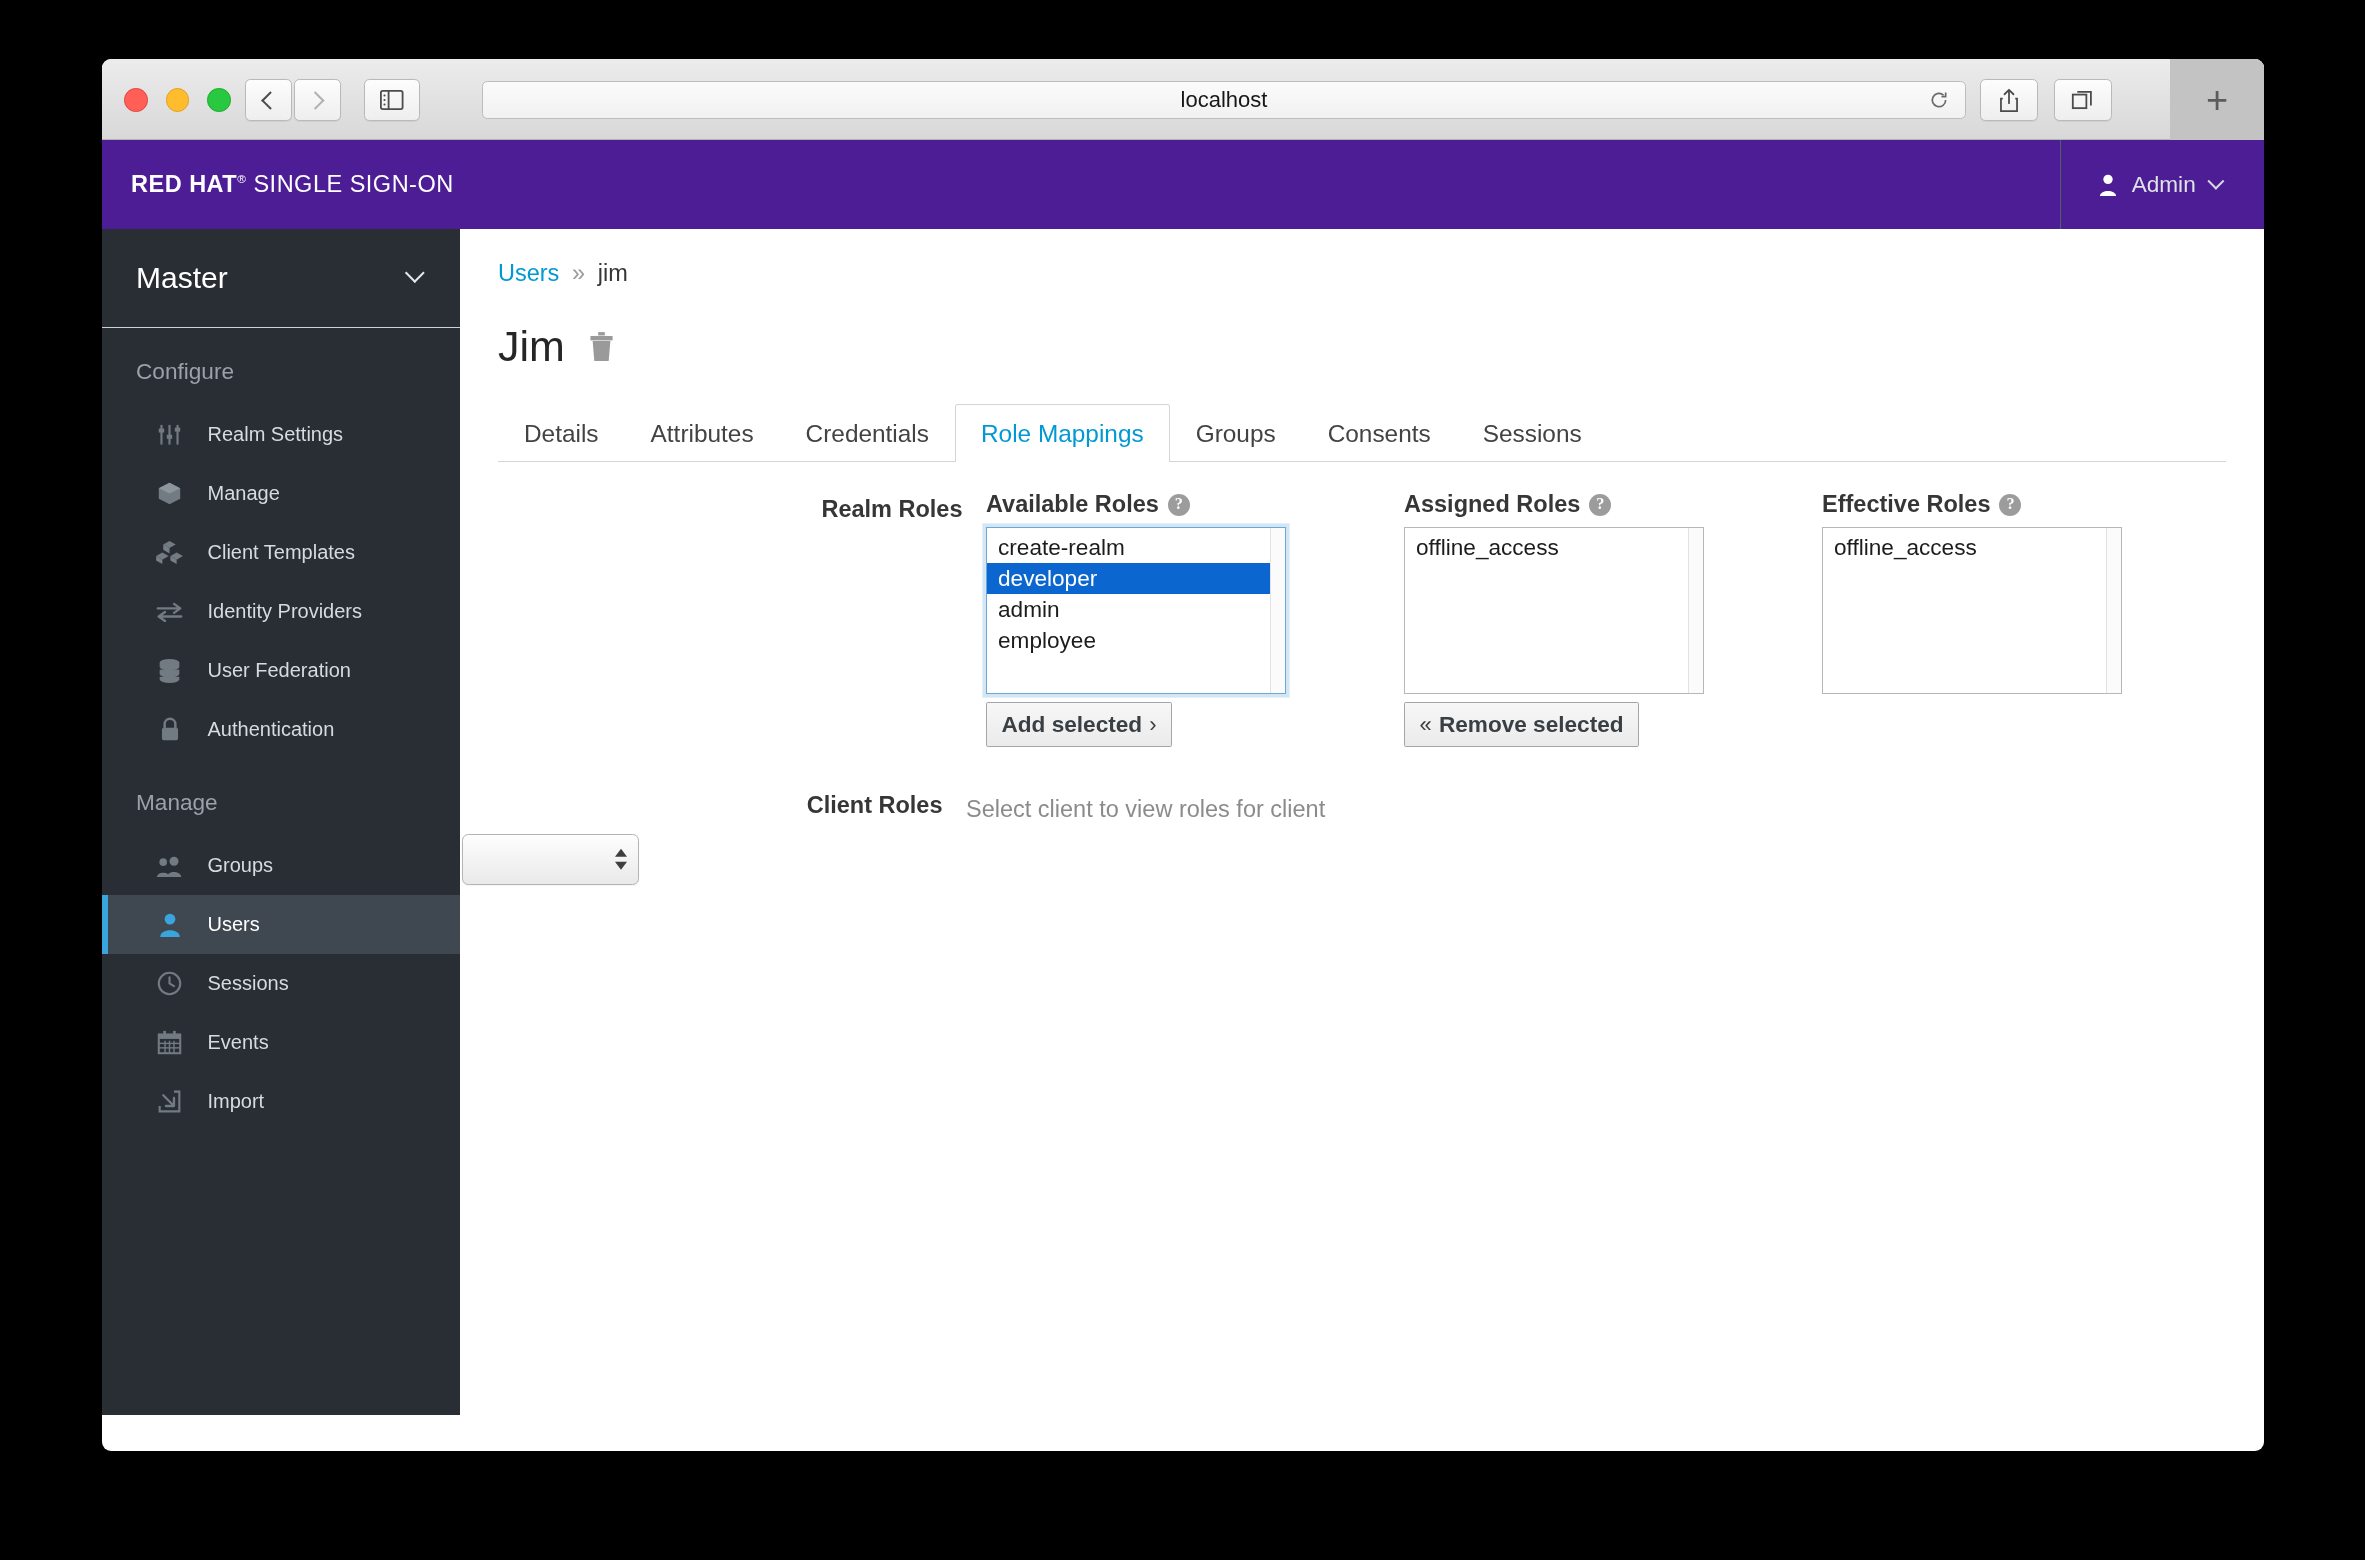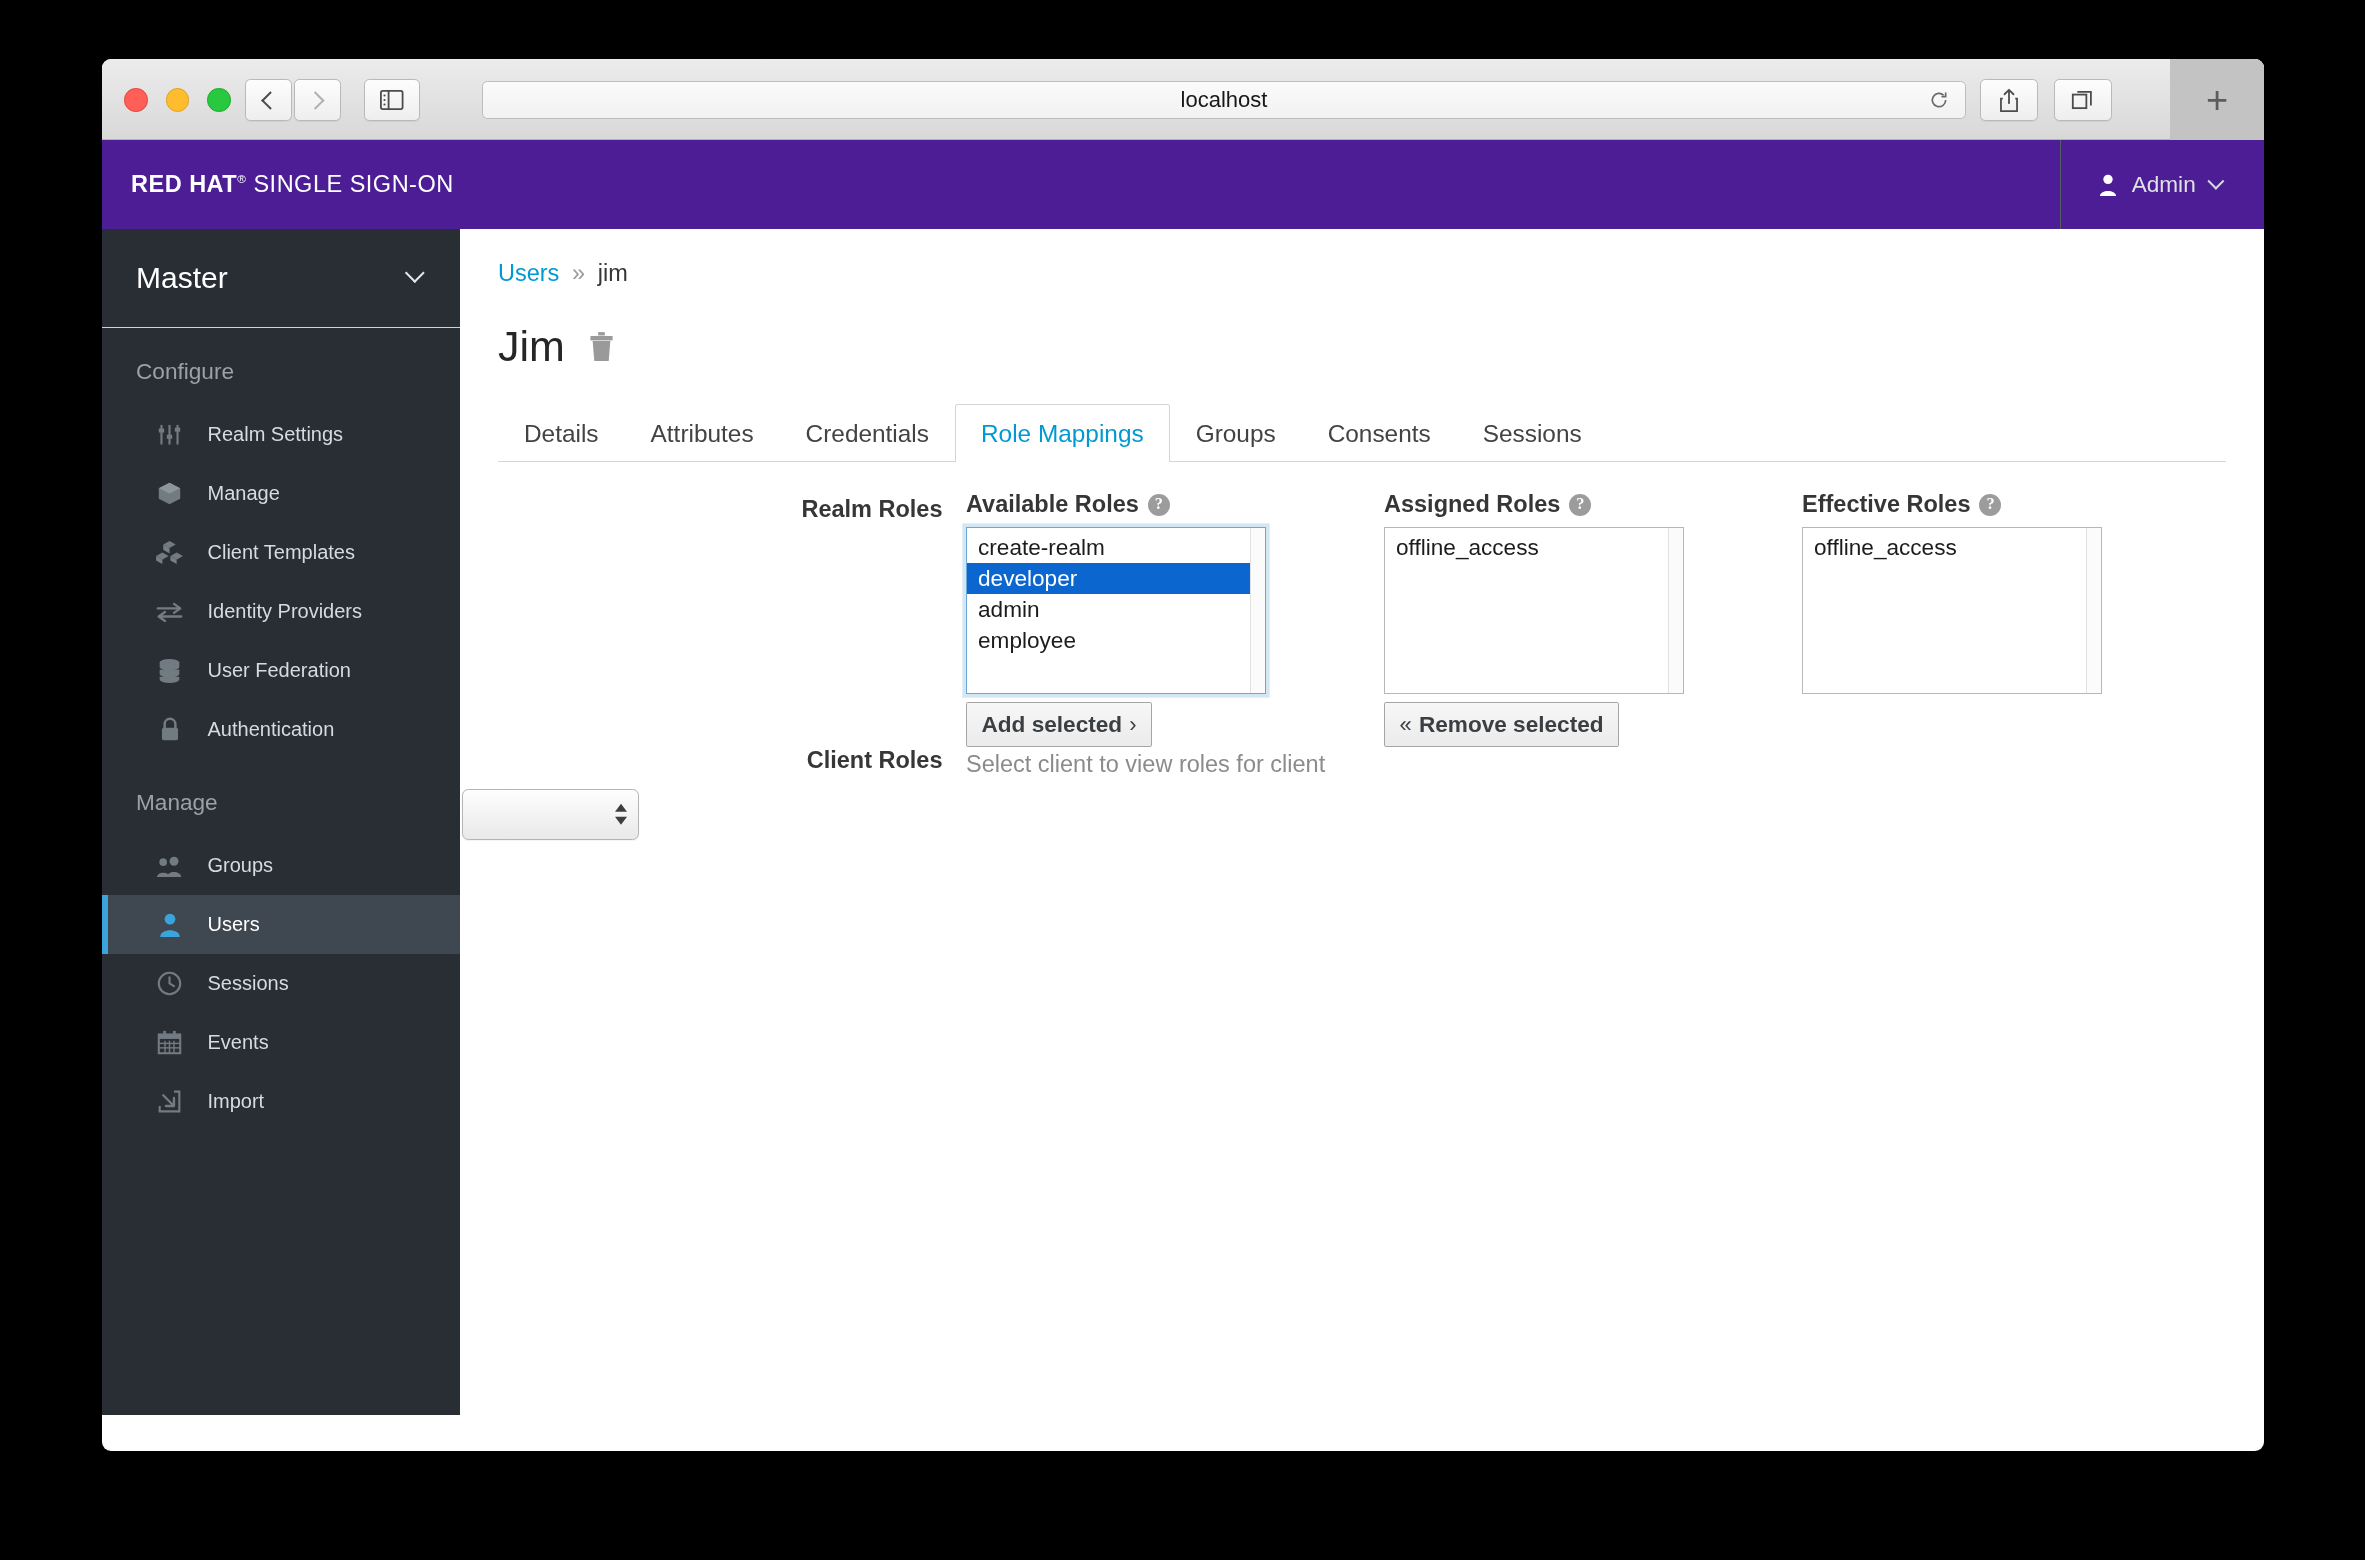--- a/index.html
+++ b/index.html
@@ -278,21 +278,21 @@
     background: #fff;
     border-color: #d5d5d5;
     border-radius: 2.7px 2.7px 0 0;
   }
 
   
   #form-area { padding: 0 0 0 0; position: relative; }
 
   .form-row { display: flex; align-items: flex-start; }
 
-  #realm-roles-row { margin-top: 29px; }
+  #realm-roles-row { margin-top: 29px; padding-left: 20px; }
 
   .form-label {
     width: 506px;
     text-align: right;
     padding-right: 23.5px;
     padding-top: 5.4px;
     font-size: 23.5px;
     font-weight: 700;
     color: #363636;
     flex: 0 0 506px;
@@ -362,21 +362,21 @@
     padding: 0 14.5px;
     height: 45px;
     font-size: 22.6px;
     font-weight: 700;
     color: #3a3f44;
     white-space: nowrap;
   }
   .action-btn .arrow { font-weight: 400; font-size: 22px; color: #3a3f44; }
 
   
-  #client-roles-row { align-items: flex-start; }
+  #client-roles-row { margin-top: 45px; align-items: flex-start; }
   #client-select {
     width: 177px;
     height: 51px;
     background: linear-gradient(to bottom,#fefefe,#e9e9e9);
     border: 0.9px solid #b4b4b4;
     border-radius: 6.3px;
     position: relative;
     box-shadow: 0 0.9px 0.9px rgba(0,0,0,0.05);
   }
   #client-select .stepper {

